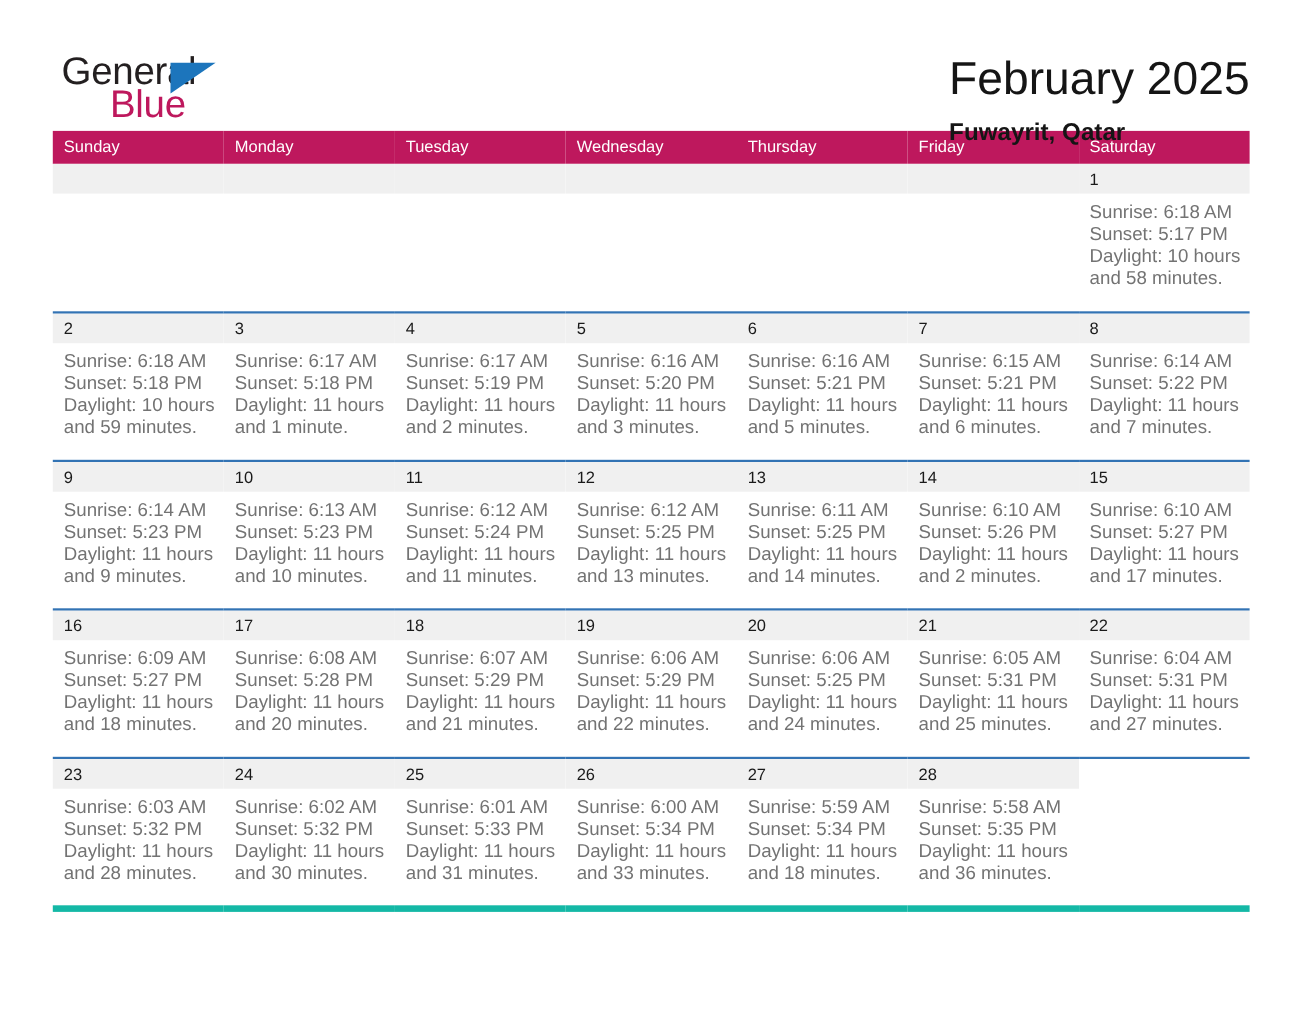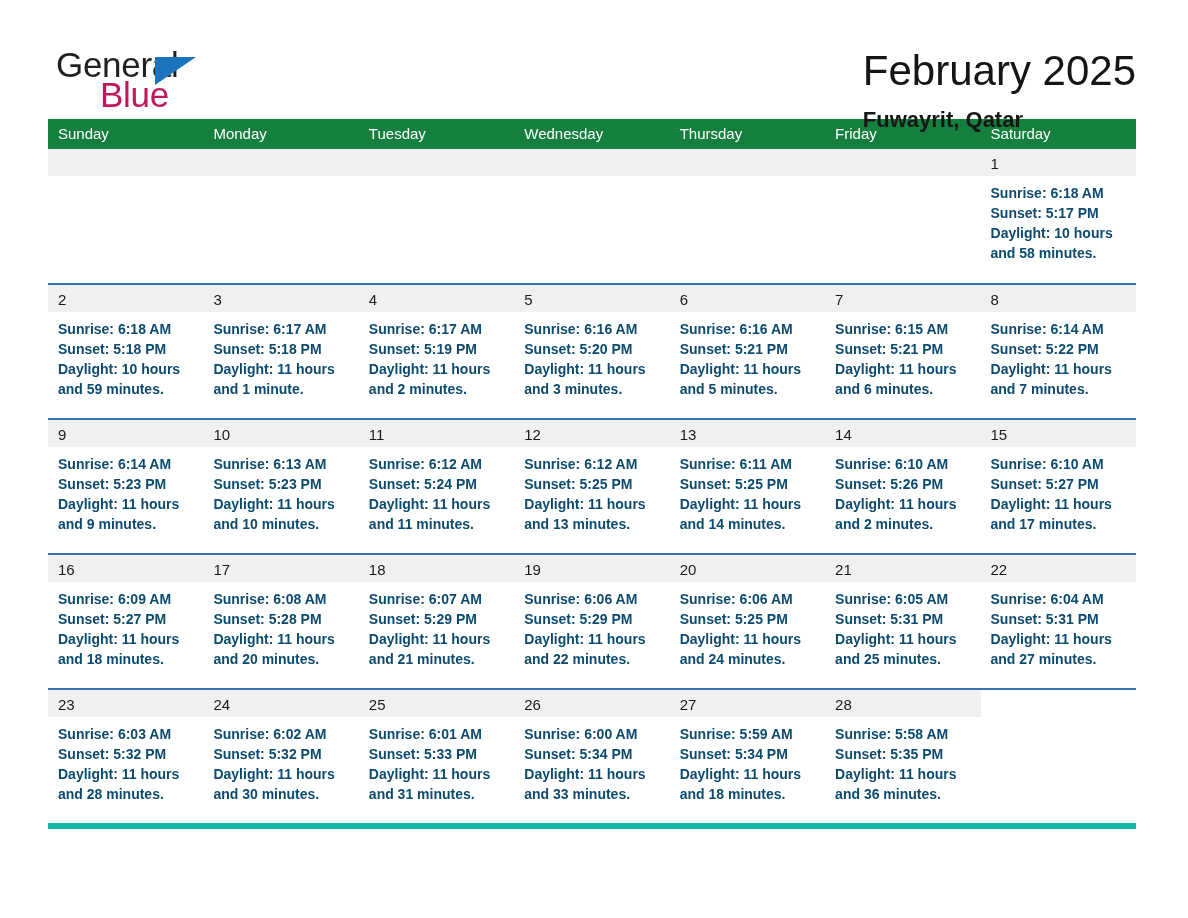--- a/index.html
+++ b/index.html
@@ -80,21 +80,21 @@
   }
 
   
   .calendar {
     margin: 9px 52px 0 48px;
     width: 1088px;
     border-collapse: collapse;
     table-layout: fixed;
   }
   .calendar th {
-    background: #15803d;
+    background: #be185d;
     color: #ffffff;
     font-size: 15px;
     font-weight: normal;
     text-align: left;
     padding: 6px 0 7px 10px;
     height: 30px;
     vertical-align: middle;
   }
   .calendar td {
     vertical-align: top;
@@ -122,24 +122,23 @@
     line-height: 22px;
   }
   .daycell.empty .daynum {
     background: #f0f0f0;
   }
   .daycell.blank .daynum {
     background: transparent;
   }
   .info {
     padding: 7px 8px 0 10px;
-    font-size: 14px;
+    font-size: 17px;
     line-height: 20px;
-    color: #0c4a6e;
-    font-weight: bold;
+    color: #737373;
   }
   .info div { white-space: nowrap; }
 </style>
 </head>
 <body>
 
 <div class="page">
 
   <div class="header">
     <div class="logo">

